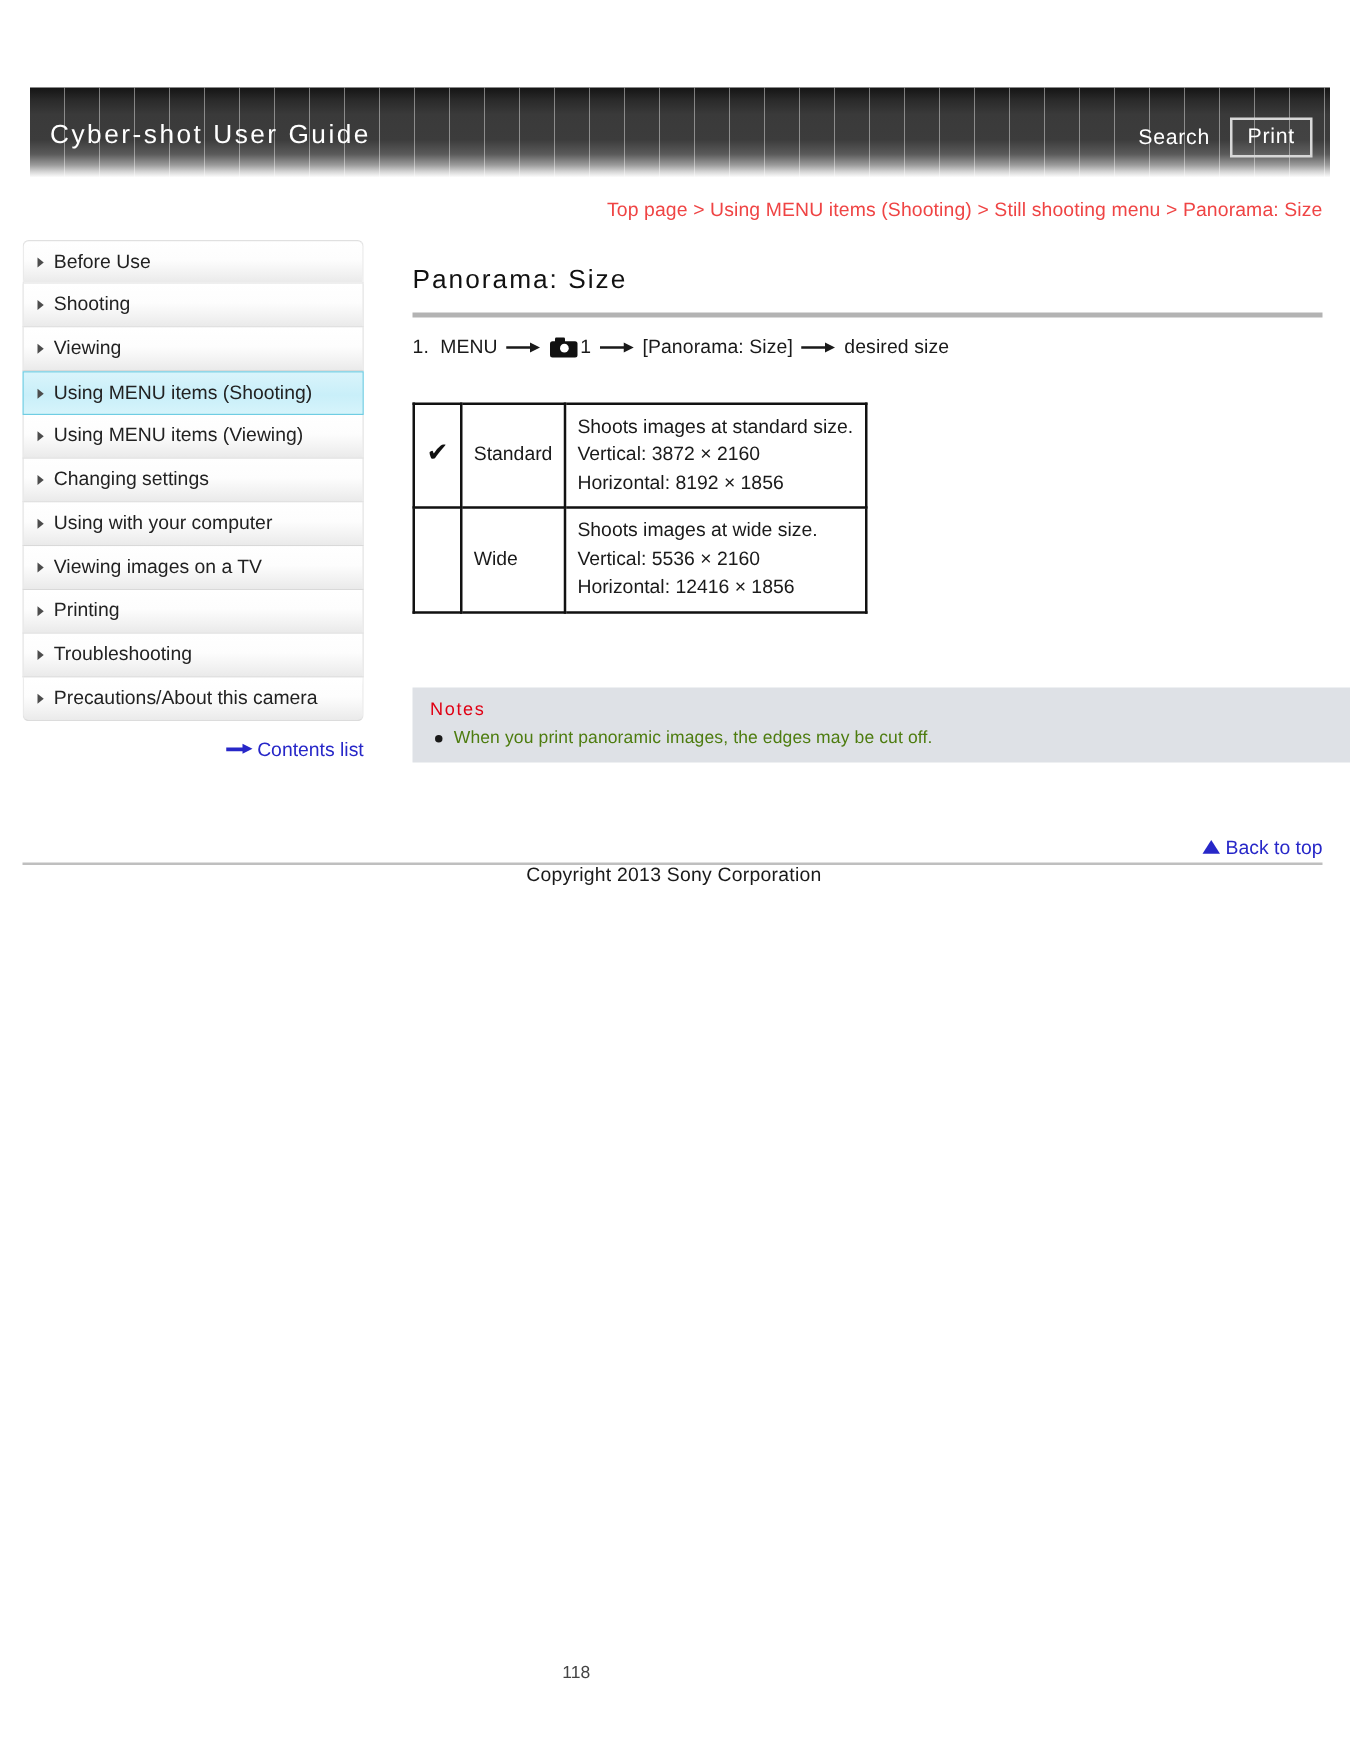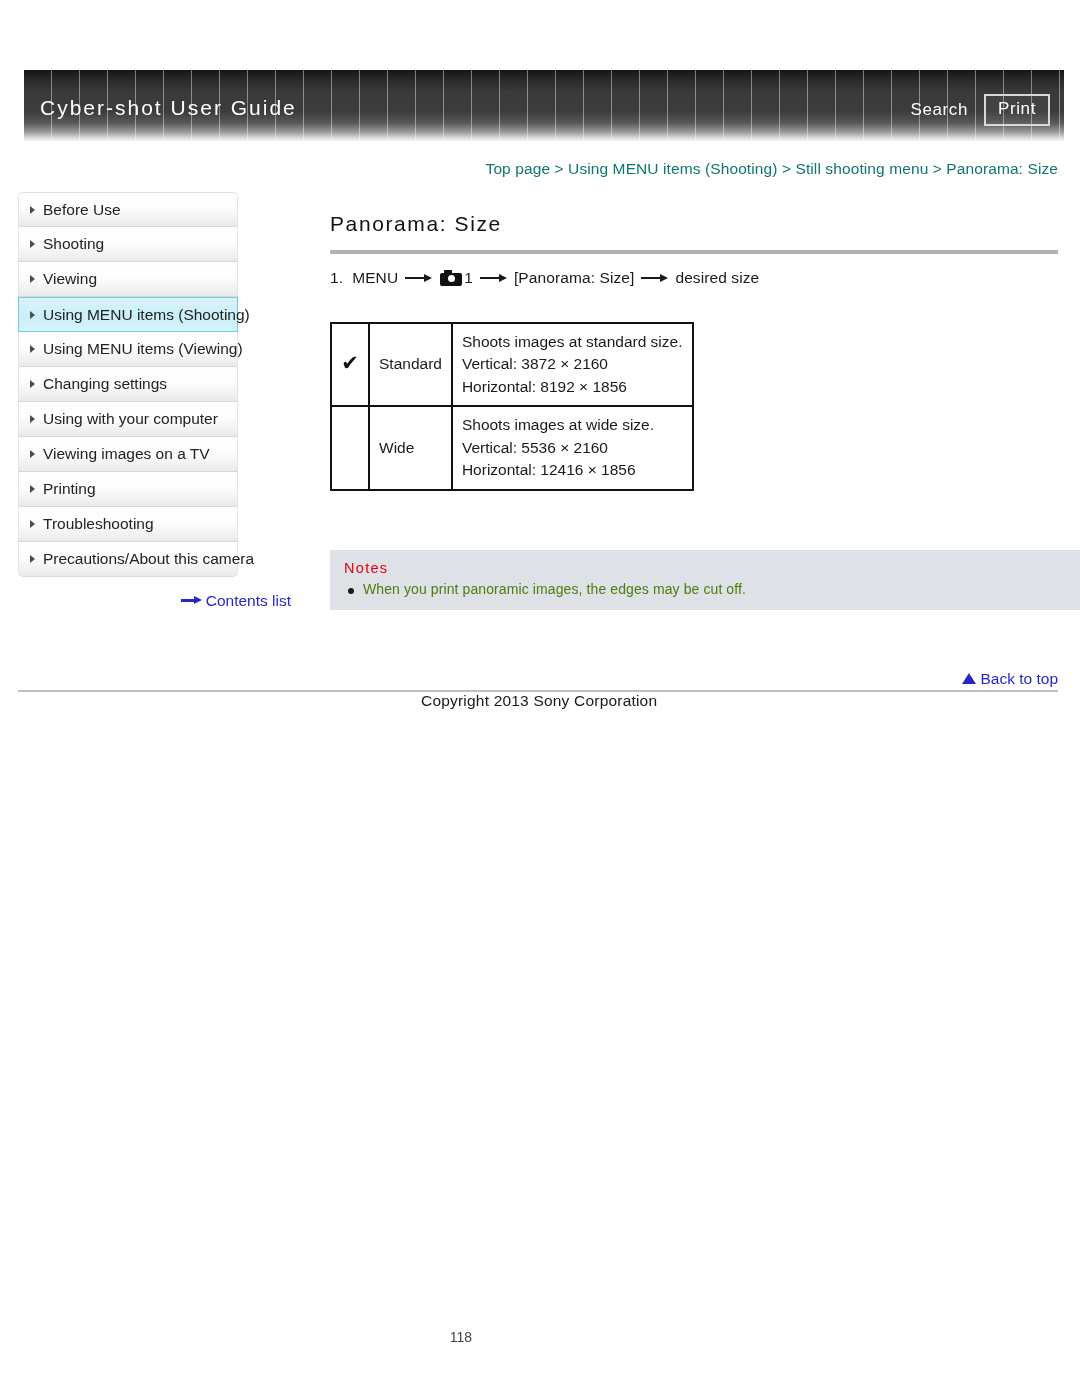--- a/index.html
+++ b/index.html
@@ -82,31 +82,31 @@
     cursor: pointer;
     white-space: nowrap;
   }
 
   
   #breadcrumb {
     position: absolute;
     right: 22px;
     top: 160px;
     font-size: 15.5px;
-    color: #0f766e;
+    color: #ef4444;
     white-space: nowrap;
     letter-spacing: 0.1px;
   }
 
   
   #sidebar {
     position: absolute;
     left: 18px;
     top: 192px;
-    width: 220px;
+    width: 273px;
   }
   .nav-item {
     position: relative;
     height: 35px;
     display: flex;
     align-items: center;
     padding-left: 24px;
     font-size: 15.5px;
     color: #222222;
     background: linear-gradient(to bottom,

